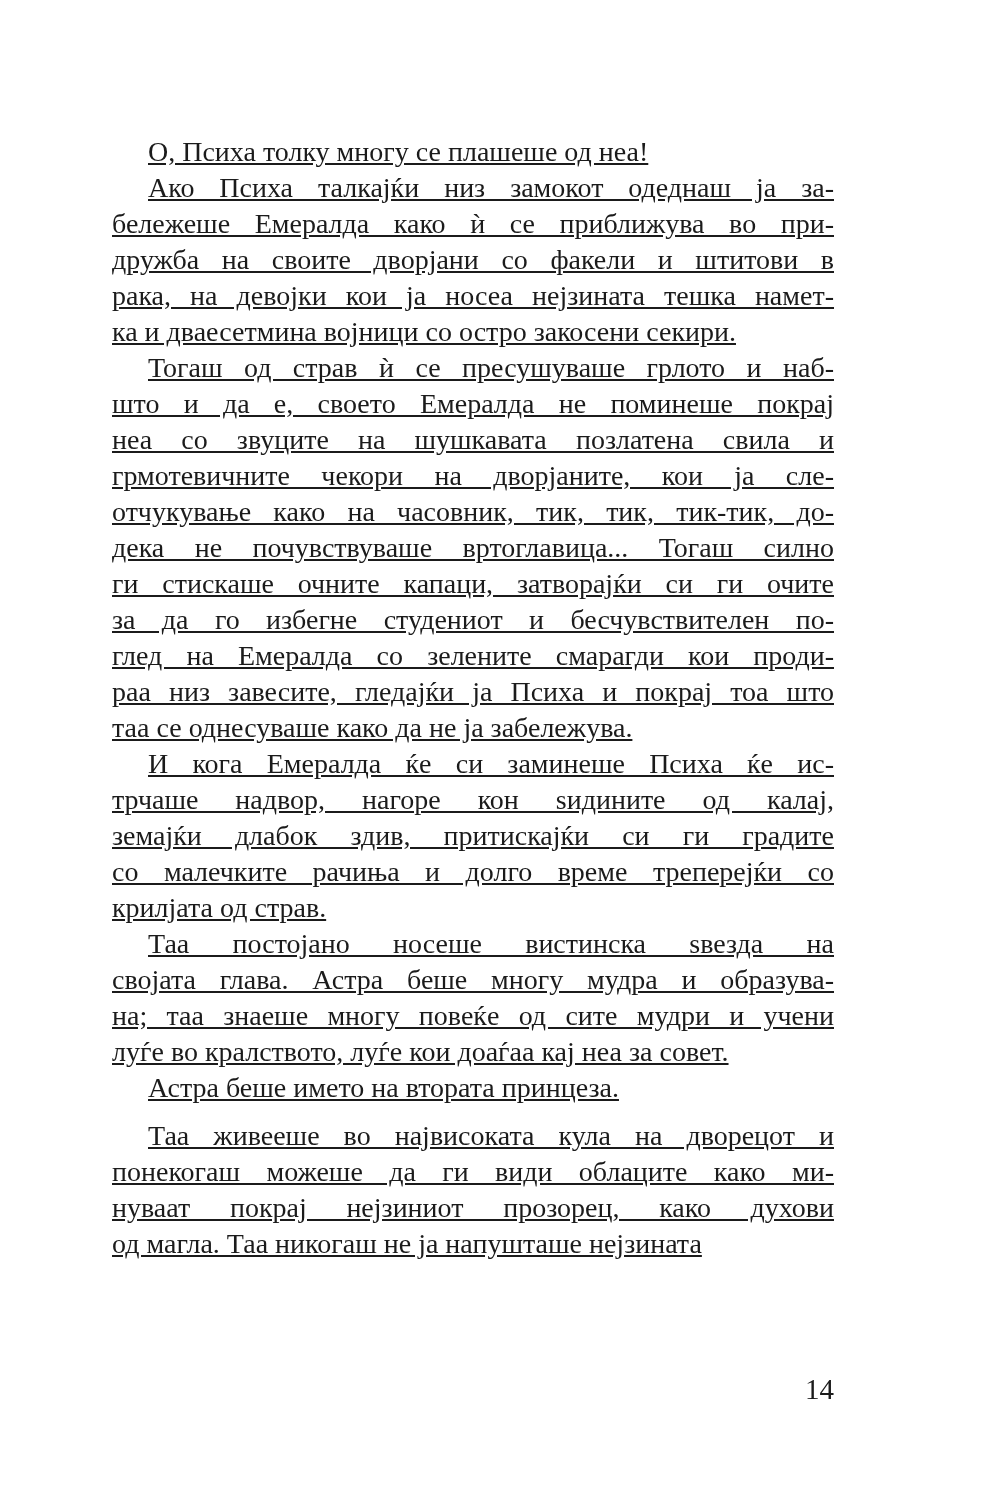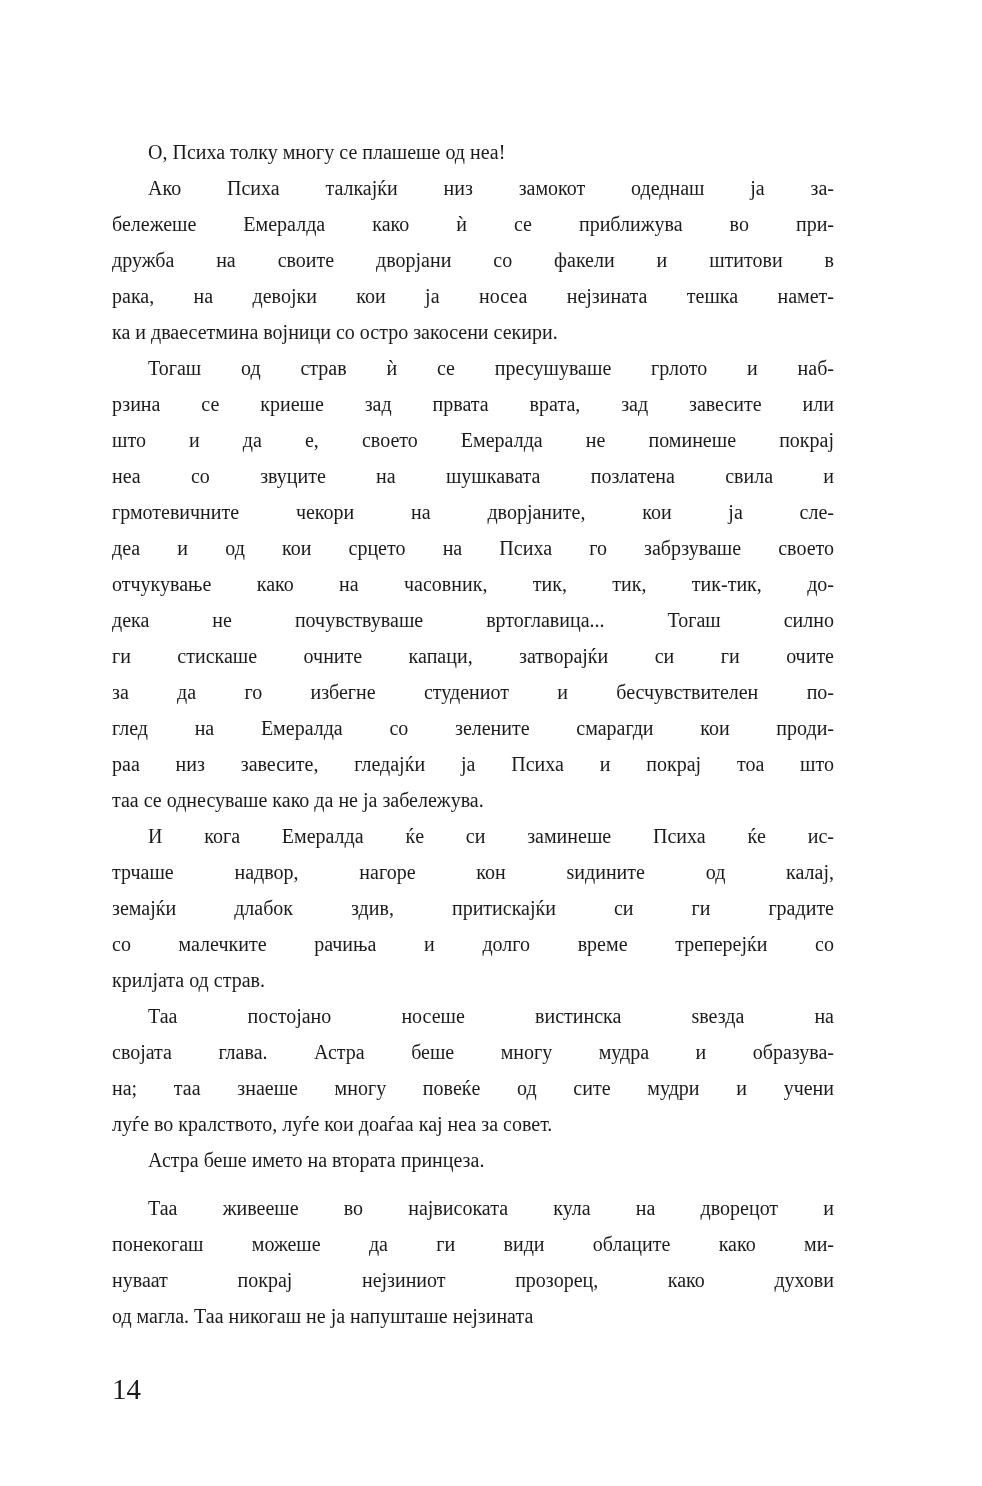--- a/index.html
+++ b/index.html
@@ -13,22 +13,23 @@
     background: #ffffff;
     overflow: hidden;
     font-family: "Liberation Serif", "DejaVu Serif", serif;
     color: #1b1b1b;
   }
   .text-block {
     position: absolute;
     left: 112px;
     top: 134px;
     width: 722px;
-    font-size: 20px;
+    font-size: 28px;
     line-height: 36px;
+    text-decoration: underline;
   }
   .para {
     margin: 0;
   }
   .para.spaced {
     margin-top: 12px;
   }
   .line {
     text-align: justify;
     text-align-last: justify;
@@ -38,21 +39,21 @@
     padding-left: 36px;
   }
   .line.last {
     text-align-last: left;
   }
   .page-number {
     position: absolute;
     left: 112px;
     top: 1372px;
     width: 722px;
-    text-align: left;
+    text-align: right;
     font-size: 29px;
     line-height: 34px;
   }
 </style>
 </head>
 <body>
 
 <div class="page">
   <main class="text-block">
       <div class="para">
@@ -60,25 +61,23 @@
       </div>
       <div class="para">
         <div class="line first">Ако Психа талкајќи низ замокот одеднаш ја за-</div>
         <div class="line">бележеше Емералда како ѝ се приближува во при-</div>
         <div class="line">дружба на своите дворјани со факели и штитови в</div>
         <div class="line">рака, на девојки кои ја носеа нејзината тешка намет-</div>
         <div class="line last">ка и дваесетмина војници со остро закосени секири.</div>
       </div>
       <div class="para">
         <div class="line first">Тогаш од страв ѝ се пресушуваше грлото и наб-</div>
-        <div class="line">рзина се криеше зад првата врата, зад завесите или</div>
         <div class="line">што и да е, своето Емералда не поминеше покрај</div>
         <div class="line">неа со звуците на шушкавата позлатена свила и</div>
         <div class="line">грмотевичните чекори на дворјаните, кои ја сле-</div>
-        <div class="line">деа и од кои срцето на Психа го забрзуваше своето</div>
         <div class="line">отчукување како на часовник, тик, тик, тик-тик, до-</div>
         <div class="line">дека не почувствуваше вртоглавица... Тогаш силно</div>
         <div class="line">ги стискаше очните капаци, затворајќи си ги очите</div>
         <div class="line">за да го избегне студениот и бесчувствителен по-</div>
         <div class="line">глед на Емералда со зелените смарагди кои проди-</div>
         <div class="line">раа низ завесите, гледајќи ја Психа и покрај тоа што</div>
         <div class="line last">таа се однесуваше како да не ја забележува.</div>
       </div>
       <div class="para">
         <div class="line first">И кога Емералда ќе си заминеше Психа ќе ис-</div>

